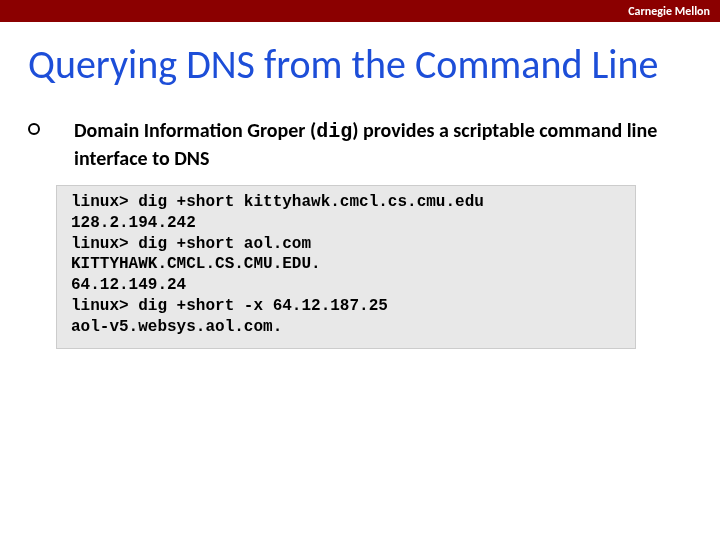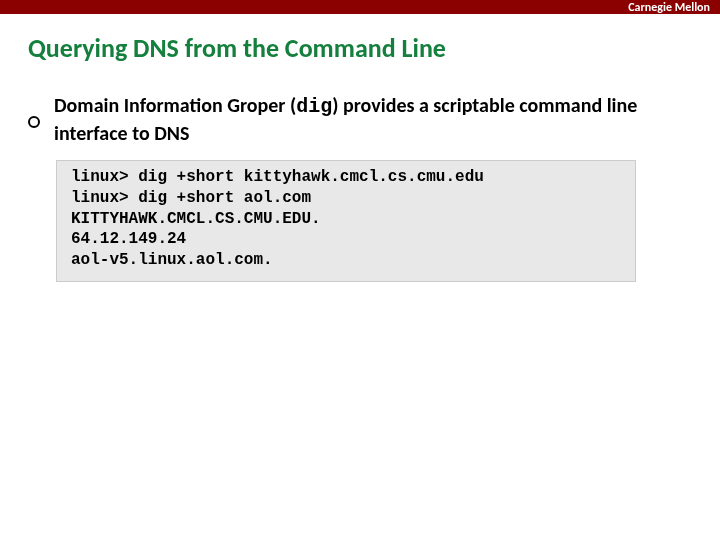--- a/index.html
+++ b/index.html
@@ -7,47 +7,48 @@
     padding: 0;
     width: 720px;
     height: 540px;
     background: #ffffff;
     font-family: Calibri, "Segoe UI", Arial, sans-serif;
     color: #000;
     overflow: hidden;
   }
   .topbar {
     width: 100%;
-    height: 14px;
+    height: 22px;
     background: #8b0000;
     display: flex;
     justify-content: flex-end;
     align-items: center;
     padding-right: 10px;
     box-sizing: border-box;
   }
   .topbar-label {
     color: #fff;
     font-size: 12px;
     font-weight: bold;
   }
   .content {
     padding: 18px 28px 0 28px;
     box-sizing: border-box;
   }
   .slide-title {
-    font-size: 26px;
-    font-weight: bold;
+    font-size: 40px;
+    font-weight: normal;
     margin: 0 0 28px 0;
-    color: #15803d;
+    color: #1d4ed8;
   }
   .bullet-row {
     display: flex;
-    align-items: center;
+    align-items: flex-start;
     margin-bottom: 14px;
+    gap: 20px;
   }
   .bullet-marker {
     width: 12px;
     height: 12px;
     border: 2px solid #000;
     border-radius: 50%;
     flex: 0 0 auto;
     margin-top: 6px;
     margin-right: 14px;
     box-sizing: border-box;
@@ -89,18 +90,20 @@
 
   <div class="bullet-row">
     <span class="bullet-marker"></span>
     <div class="bullet-text">
       <span>Domain Information Groper (</span><span class="mono">dig</span><span>) provides a scriptable command line interface to DNS</span>
     </div>
   </div>
 
   <div class="codeblock">
     <div class="codeline">linux&gt; dig +short kittyhawk.cmcl.cs.cmu.edu</div>
+    <div class="codeline">128.2.194.242</div>
     <div class="codeline">linux&gt; dig +short aol.com</div>
     <div class="codeline">KITTYHAWK.CMCL.CS.CMU.EDU.</div>
     <div class="codeline">64.12.149.24</div>
-    <div class="codeline">aol-v5.linux.aol.com.</div>
+    <div class="codeline">linux&gt; dig +short -x 64.12.187.25</div>
+    <div class="codeline">aol-v5.websys.aol.com.</div>
   </div>
 </div>
 
 </body></html>

